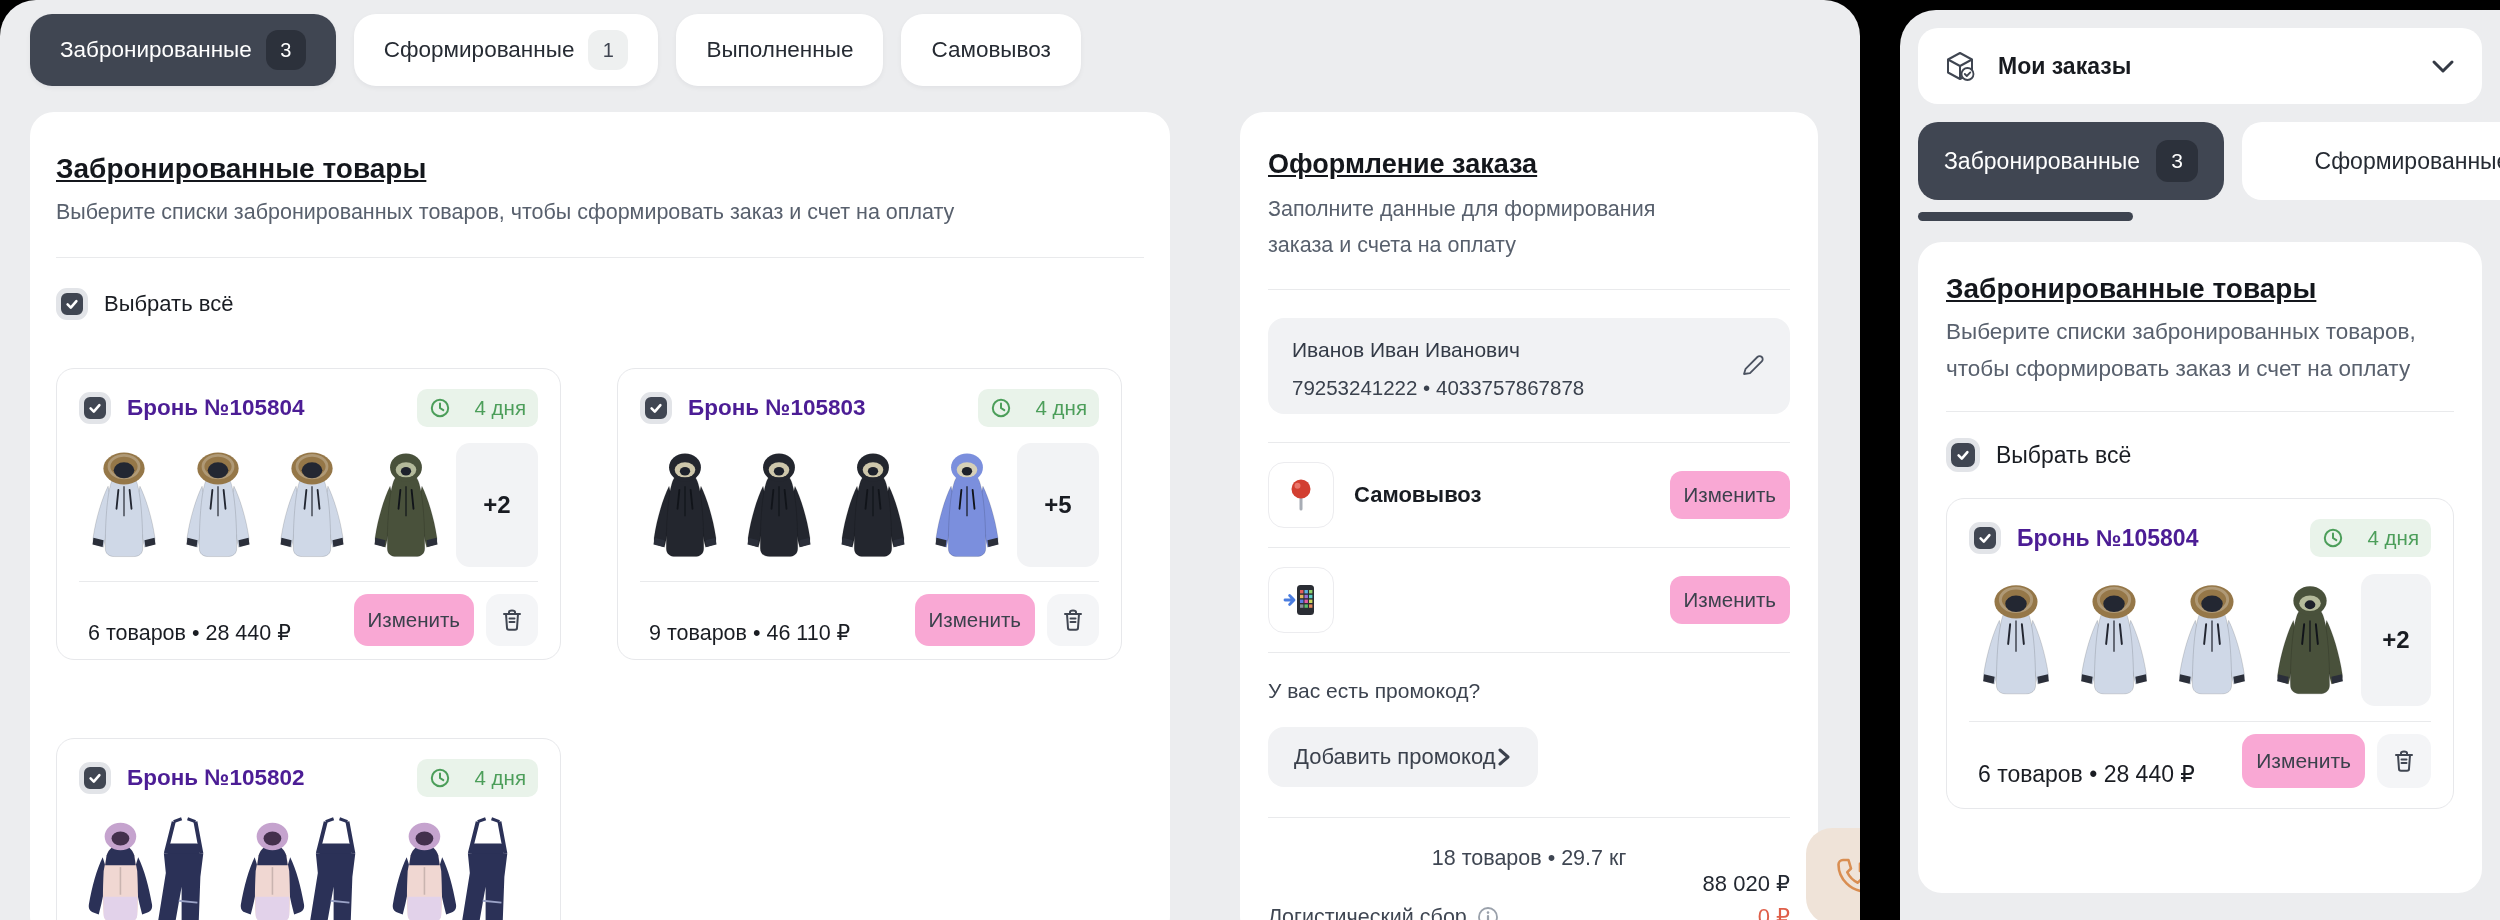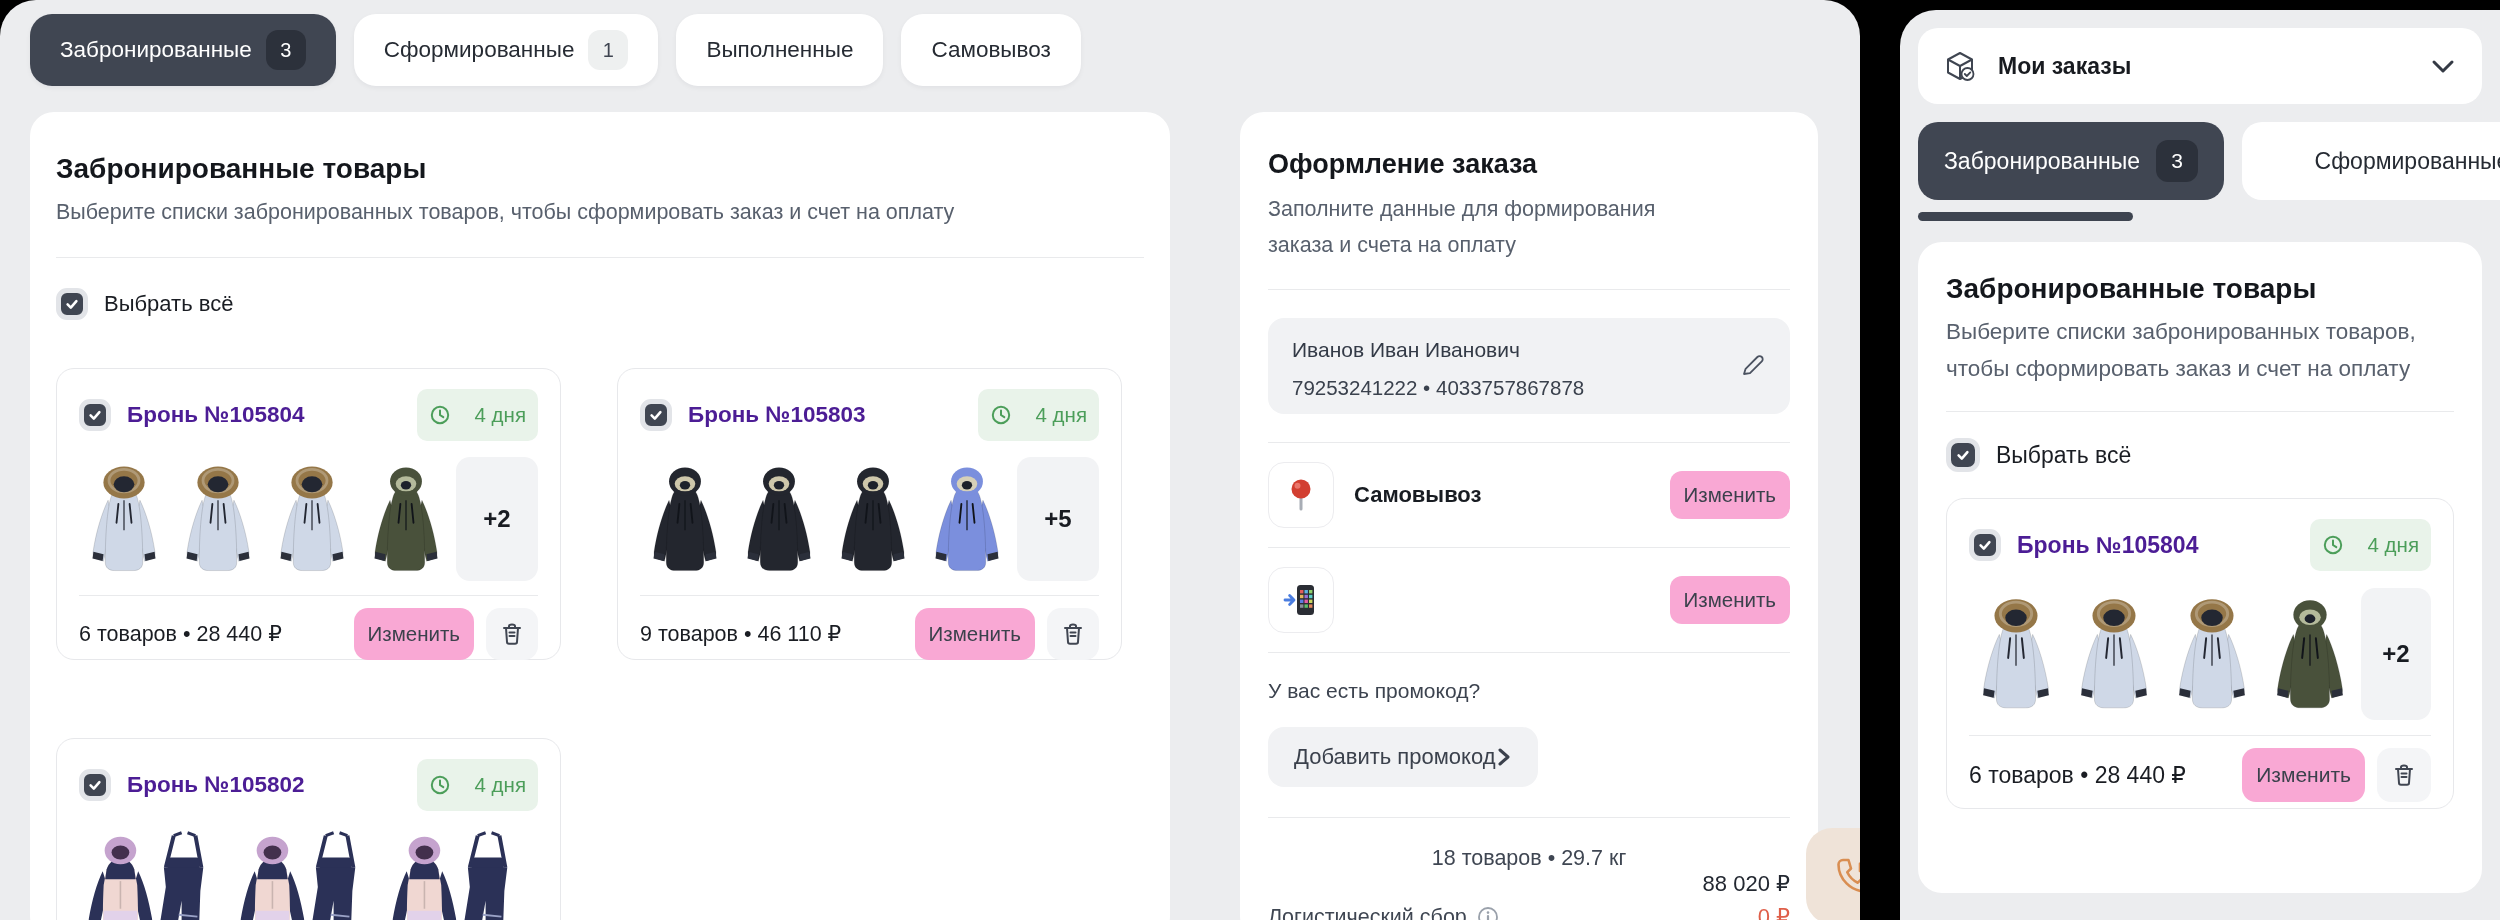--- a/index.html
+++ b/index.html
@@ -17,46 +17,46 @@
   .tab .count{height:40px;min-width:40px;border-radius:12px;display:flex;align-items:center;justify-content:center;
        font-size:20px;padding:0 10px;box-sizing:border-box;}
   .tab.active .count{background:#2c313b;color:#fff;}
   .tab:not(.active) .count{background:#eef0f0;color:#3f4551;}
 
   
   .panel{position:absolute;background:#fff;border-radius:24px;box-sizing:border-box;}
   .left-panel{left:30px;top:112px;width:1140px;height:828px;padding:40px 26px 0;}
   .checkout-panel{left:1240px;top:112px;width:578px;height:828px;padding:36px 28px 0;}
 
-  .h1{font-size:28px;font-weight:700;color:#14171c;line-height:33px;}
+  .h1{font-size:28px;font-weight:700;color:#14171c;line-height:33px;text-decoration:underline;}
   .sub{margin-top:10px;font-size:21.5px;color:#58606d;line-height:34px;}
   .divider{height:1px;background:#e9eaec;}
 
   .select-row{display:flex;align-items:center;gap:16px;font-size:22px;color:#1a1d23;}
   .checkbox{width:22px;height:22px;background:#404652;border:5px solid #e2e4e8;border-radius:11px;
             display:flex;align-items:center;justify-content:center;cursor:pointer;flex:none;}
   .checkbox svg{width:16px;height:16px;}
 
   
   .cards-grid{margin-top:48px;display:grid;grid-template-columns:505px 505px;column-gap:56px;row-gap:78px;}
   .order-card{border:1.5px solid #e7e8eb;border-radius:18px;padding:20px 22px;box-sizing:border-box;
               height:292px;background:#fff;}
   .oc-head{display:flex;align-items:center;gap:16px;}
   .oc-title{font-size:22.5px;font-weight:700;color:#4c1d95;}
   .badge{margin-left:auto;background:#e9f3ea;color:#4c9e5a;border-radius:10px;height:38px;
-         display:flex;align-items:center;gap:24px;padding:7px 12px;font-size:20.5px;}
+         display:flex;align-items:center;gap:24px;padding:0 12px;font-size:20.5px;}
   .badge svg{width:22px;height:22px;}
   .thumbs{margin-top:14px;display:flex;gap:4px;align-items:center;}
   .thumb{width:90px;height:128px;flex:none;}
   .thumb svg{width:100%;height:100%;}
   .thumb--wide{width:148px;}
   .plus-tile{margin-left:auto;width:82px;height:124px;background:#f2f3f5;border-radius:14px;
              display:flex;align-items:center;justify-content:center;font-size:24px;font-weight:700;color:#191c22;cursor:pointer;}
   .oc-div{margin-top:12px;}
-  .oc-foot{margin-top:12px;display:flex;align-items:center;}
+  .oc-foot{margin-top:12px;display:flex;align-items:flex-end;margin-left:9px;}
   .oc-summary{font-size:21.5px;color:#1a1d23;}
   .btn{background:#f9a8d4;border:none;border-radius:14px;height:52px;padding:0 14px;
        font-size:20.5px;color:#3b414c;display:flex;align-items:center;cursor:pointer;
        font-family:inherit;white-space:nowrap;}
   .icon-btn{margin-left:12px;width:52px;height:52px;background:#f4f5f7;border-radius:14px;
             display:flex;align-items:center;justify-content:center;border:none;cursor:pointer;}
   .icon-btn svg{width:26px;height:26px;}
   .oc-foot .btn{margin-left:auto;}
 
   

